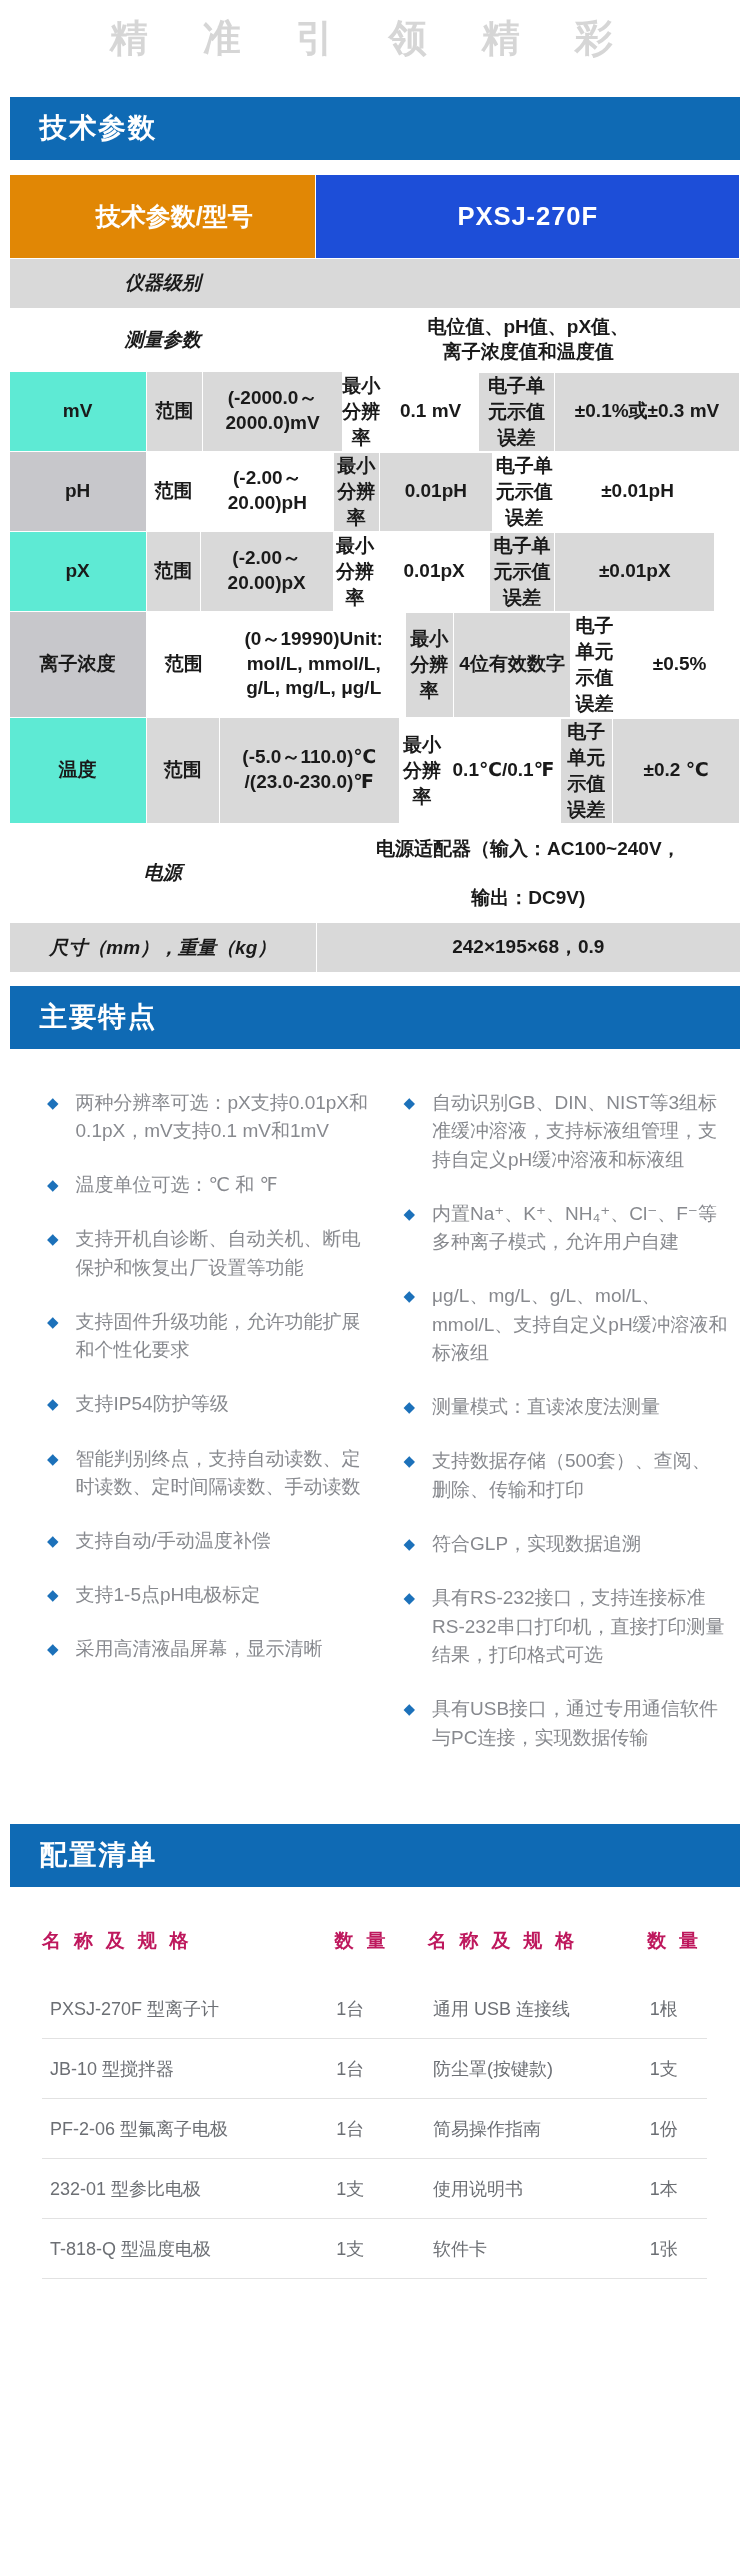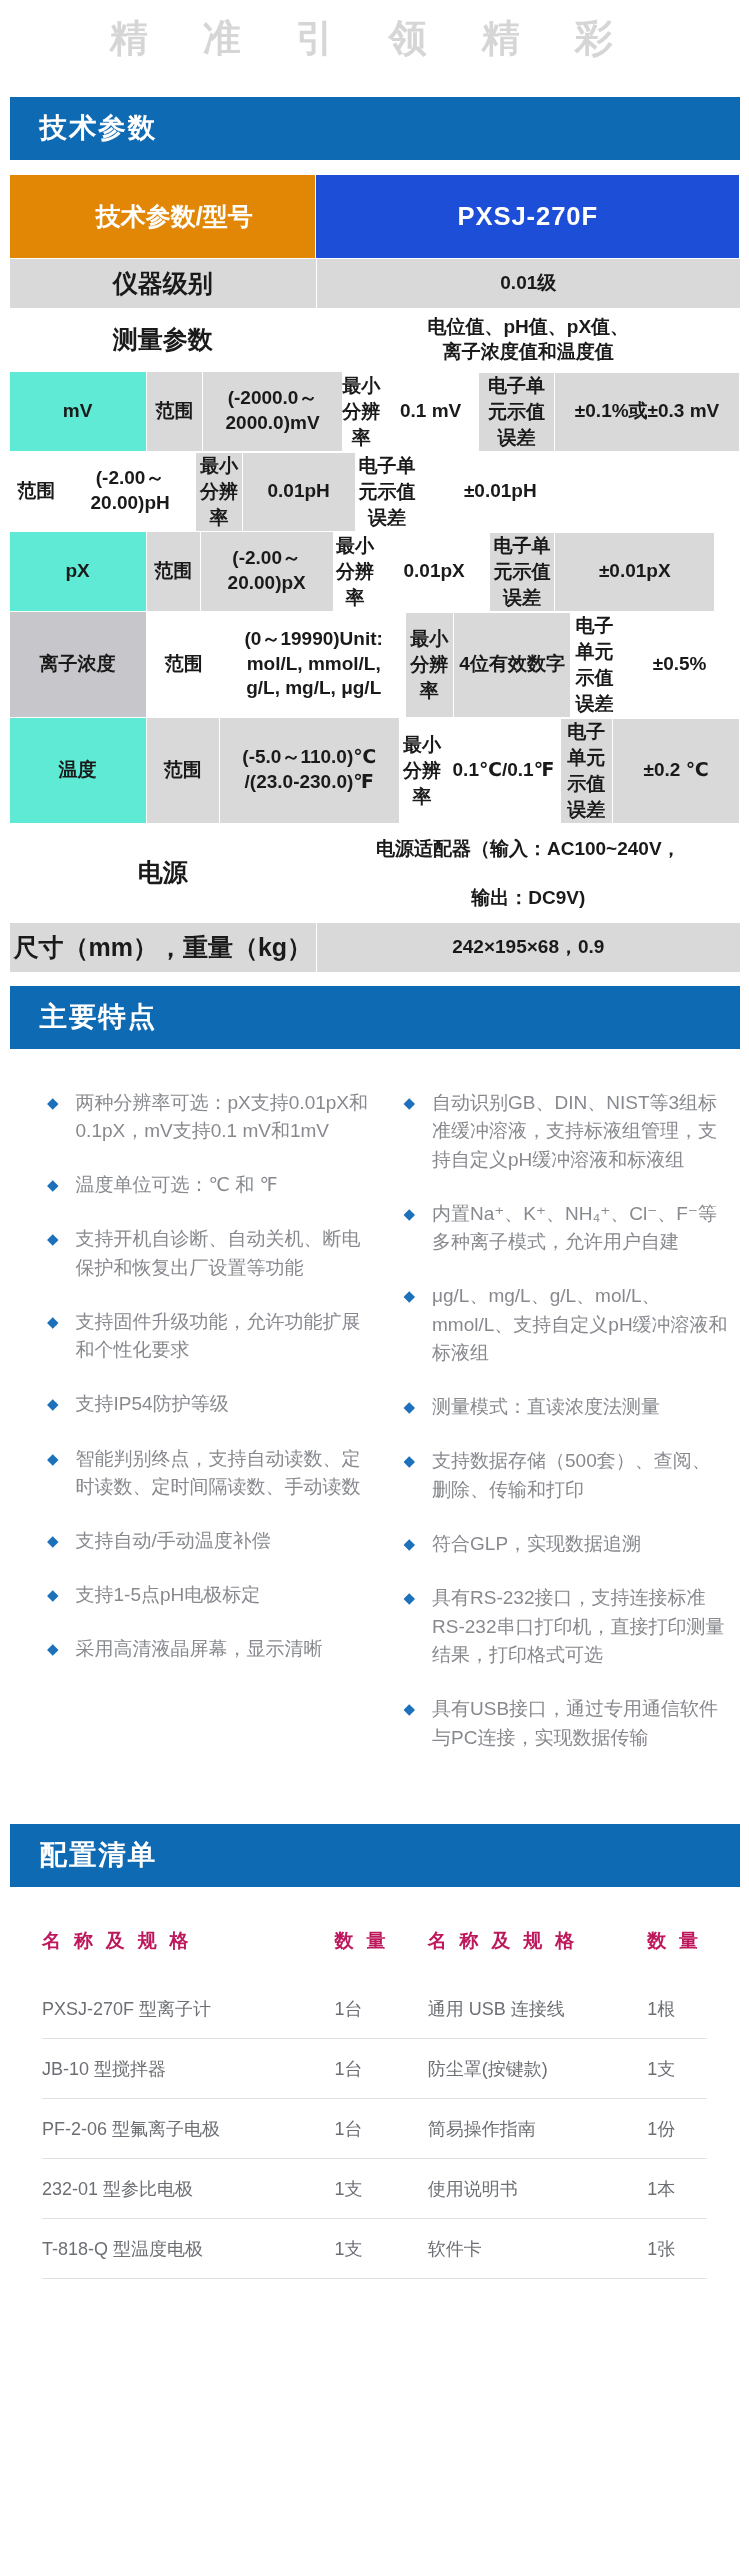--- a/index.html
+++ b/index.html
@@ -36,21 +36,21 @@
   .sp-header .h-right {
     width:58%; background:#1d4ed8; color:#fff; display:flex;
     align-items:center; justify-content:center;
     font-size:25.6px; font-weight:bold; letter-spacing:0.9px;
   }
   .bg-a { background:#d9d9d9; }
   .bg-b { background:#ffffff; }
   .srow { display:flex; border-top:1.9px solid #fff; min-height:50px; }
   .srow .lab {
     width:42%; display:flex; align-items:center; justify-content:center;
-    font-size:25px; font-weight:bold; text-align:right;
+    font-size:19px; font-weight:bold; text-align:right;font-style:italic;
   }
   .srow .val, .grow .val {
     display:flex; align-items:center; justify-content:center;
     font-size:19px; font-weight:bold; text-align:center;
     border-left:1.9px solid #fff; white-space:pre-line; line-height:1.3;
   }
   .srow .val { width:58%; }
   .srow.tall { min-height:63px; }
   .srow.power { min-height:93px; }
   .srow.power .val { line-height:2.6; }
@@ -85,42 +85,41 @@
   .config { margin:26.5px 42px 0; }
   .cfg-head { display:flex; padding:15px 0 25px; }
   .cfg-head > div {
     font-size:19px; font-weight:bold; color:#be185d; letter-spacing:3.8px;
   }
   .c1 { width:44%; } .c2 { width:14%; } .c3 { width:33%; } .c4 { width:9%; }
   .cfg-row {
     display:flex; align-items:center; min-height:60px;
     border-bottom:0.9px solid #e2e2e2;
   }
-  .cfg-row > div { font-size:18px; color:#6c6f74; padding-right:7.6px; }
+  .cfg-row > div { font-size:18px; color:#6c6f74; padding-right:7.6px;margin-left:8px; }
 </style>
 </head>
 <body>
 
 <div class="page">
 
   <div class="watermark">精准引领精彩</div>
 
   <div class="section-bar">
     <span>技术参数</span>
   </div>
 
   <div class="spec-table">
     <div class="sp-header">
       <div class="h-left">技术参数/型号</div>
       <div class="h-right">PXSJ-270F</div>
     </div>
 
     <div class="srow bg-a">
       <div class="lab">仪器级别</div>
-      <div class="val bg-a">0.01级</div>
     </div>
     <div class="srow bg-b tall">
       <div class="lab">测量参数</div>
       <div class="val bg-b">电位值、pH值、pX值、
 离子浓度值和温度值</div>
     </div>
 
     <div class="sgroup">
       <div class="gcell g-light">mV</div>
       <div class="grows">
@@ -133,20 +132,21 @@
           <div class="val bg-b">0.1 mV</div>
         </div>
         <div class="grow">
           <div class="lab bg-a">电子单元示值误差</div>
           <div class="val bg-a">±0.1%或±0.3 mV</div>
         </div>
       </div>
     </div>
 
     <div class="sgroup">
+      <div class="gcell g-dark">pH</div>
       <div class="grows">
         <div class="grow">
           <div class="lab bg-b">范围</div>
           <div class="val bg-b">(-2.00～20.00)pH</div>
         </div>
         <div class="grow">
           <div class="lab bg-a">最小分辨率</div>
           <div class="val bg-a">0.01pH</div>
         </div>
         <div class="grow">

